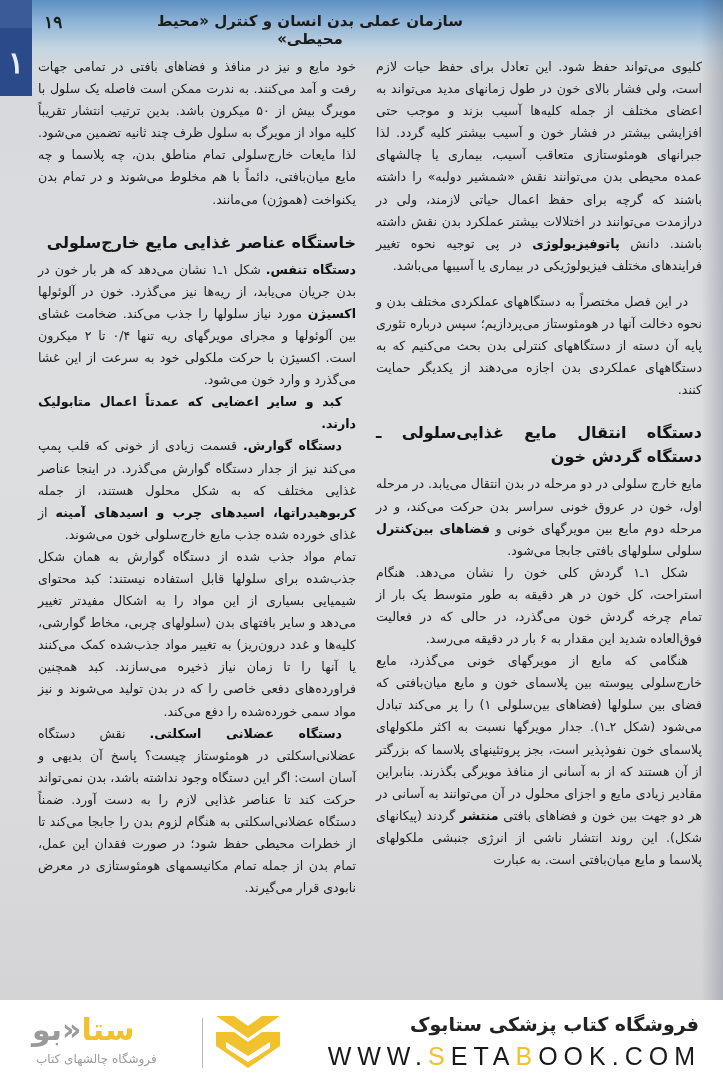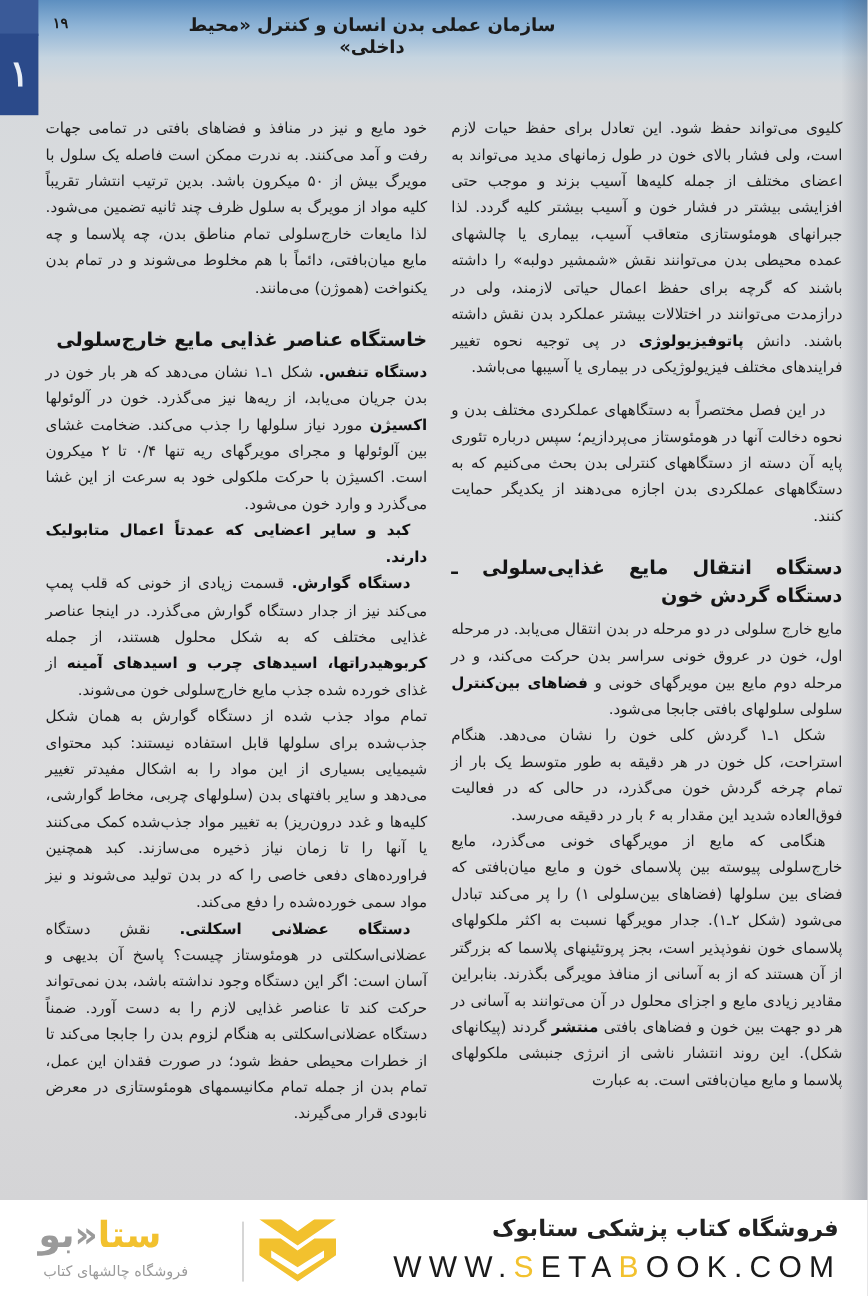--- a/index.html
+++ b/index.html
@@ -16,30 +16,30 @@
     content:""; position:absolute; right:0; top:0; width:22px; height:100%;
     background: linear-gradient(90deg, rgba(0,0,0,0) 0%, rgba(60,70,90,0.25) 100%);
   }
   .chapter-tab {
     position:absolute; left:0; top:28px; width:32px; height:68px;
     background:#2b4a8a; display:flex; align-items:center; justify-content:center;
   }
   .chapter-tab span { color:#e8eef6; font-size:30px; font-weight:bold; font-family:"DejaVu Serif", serif; }
   .left-strip { position:absolute; left:0; top:0; width:32px; height:30px; background:#3a5a98; }
   .page-number {
-    position:absolute; left:44px; top:12px; font-size:12px; font-weight:bold; color:#1a1a1a;
+    position:absolute; left:44px; top:12px; font-size:17px; font-weight:bold; color:#1a1a1a;
     font-family:"Liberation Sans", sans-serif; letter-spacing:1px;
   }
   .running-title {
     position:absolute; left:150px; top:12px; width:320px; text-align:center;
     direction:rtl; font-size:15px; font-weight:bold; color:#1b1b1b;
   }
   .col {
     position:absolute; top:56px; direction:rtl; text-align:justify;
-    font-size:12.6px; line-height:22.1px; color:#1e1e1e;margin-top:40px;
+    font-size:12.6px; line-height:22.1px; color:#1e1e1e;
   }
   .col-right { left:376px; width:326px; }
   .col-left { left:38px; width:318px; }
   .col p { margin:0; }
   .col p.indent { text-indent:14px; }
   .col h2 {
     margin:6px 0 4px 0; font-size:16px; line-height:24px; font-weight:bold; color:#151515; 
   }
   .col b { font-weight:bold; color:#111; }
   .gap { height:14px; }
@@ -63,21 +63,21 @@
 </style>
 </head>
 <body>
 
 <div class="page">
   <div class="left-strip"></div>
   <div class="chapter-tab">
     <span>۱</span>
   </div>
   <div class="page-number">۱۹</div>
-  <div class="running-title">سازمان عملی بدن انسان و کنترل «محیط داخلی»</div>
+  <div class="running-title">سازمان عملی بدن انسان و کنترل «محیط محیطی»</div>
 
   <div class="col col-right">
     <p><span>کلیوی می‌تواند حفظ شود. این تعادل برای حفظ حیات لازم است، ولی فشار بالای خون در طول زمانهای مدید می‌تواند به اعضای مختلف از جمله کلیه‌ها آسیب بزند و موجب حتی افزایشی بیشتر در فشار خون و آسیب بیشتر کلیه گردد. لذا جبرانهای هومئوستازی متعاقب آسیب، بیماری یا چالشهای عمده محیطی بدن می‌توانند نقش «شمشیر دولبه» را داشته باشند که گرچه برای حفظ اعمال حیاتی لازمند، ولی در درازمدت می‌توانند در اختلالات بیشتر عملکرد بدن نقش داشته باشند. دانش </span><b>پاتوفیزیولوژی</b><span> در پی توجیه نحوه تغییر فرایندهای مختلف فیزیولوژیکی در بیماری یا آسیبها می‌باشد.</span></p>
     <div class="gap"></div>
     <p class="indent">در این فصل مختصراً به دستگاههای عملکردی مختلف بدن و نحوه دخالت آنها در هومئوستاز می‌پردازیم؛ سپس درباره تئوری پایه آن دسته از دستگاههای کنترلی بدن بحث می‌کنیم که به دستگاههای عملکردی بدن اجازه می‌دهند از یکدیگر حمایت کنند.</p>
     <div class="gap"></div>
     <h2>دستگاه انتقال مایع غذایی‌سلولی ـ دستگاه گردش خون</h2>
     <p><span>مایع خارج سلولی در دو مرحله در بدن انتقال می‌یابد. در مرحله اول، خون در عروق خونی سراسر بدن حرکت می‌کند، و در مرحله دوم مایع بین مویرگهای خونی و </span><b>فضاهای بین‌کنترل</b><span> سلولی سلولهای بافتی جابجا می‌شود.</span></p>
     <p class="indent">شکل ۱ـ۱ گردش کلی خون را نشان می‌دهد. هنگام استراحت، کل خون در هر دقیقه به طور متوسط یک بار از تمام چرخه گردش خون می‌گذرد، در حالی که در فعالیت فوق‌العاده شدید این مقدار به ۶ بار در دقیقه می‌رسد.</p>
     <p class="indent"><span>هنگامی که مایع از مویرگهای خونی می‌گذرد، مایع خارج‌سلولی پیوسته بین پلاسمای خون و مایع میان‌بافتی که فضای بین سلولها (فضاهای بین‌سلولی ۱) را پر می‌کند تبادل می‌شود (شکل ۲ـ۱). جدار مویرگها نسبت به اکثر ملکولهای پلاسمای خون نفوذپذیر است، بجز پروتئینهای پلاسما که بزرگتر از آن هستند که از به آسانی از منافذ مویرگی بگذرند. بنابراین مقادیر زیادی مایع و اجزای محلول در آن می‌توانند به آسانی در هر دو جهت بین خون و فضاهای بافتی </span><b>منتشر</b><span> گردند (پیکانهای شکل). این روند انتشار ناشی از انرژی جنبشی ملکولهای پلاسما و مایع میان‌بافتی است. به عبارت</span></p>

